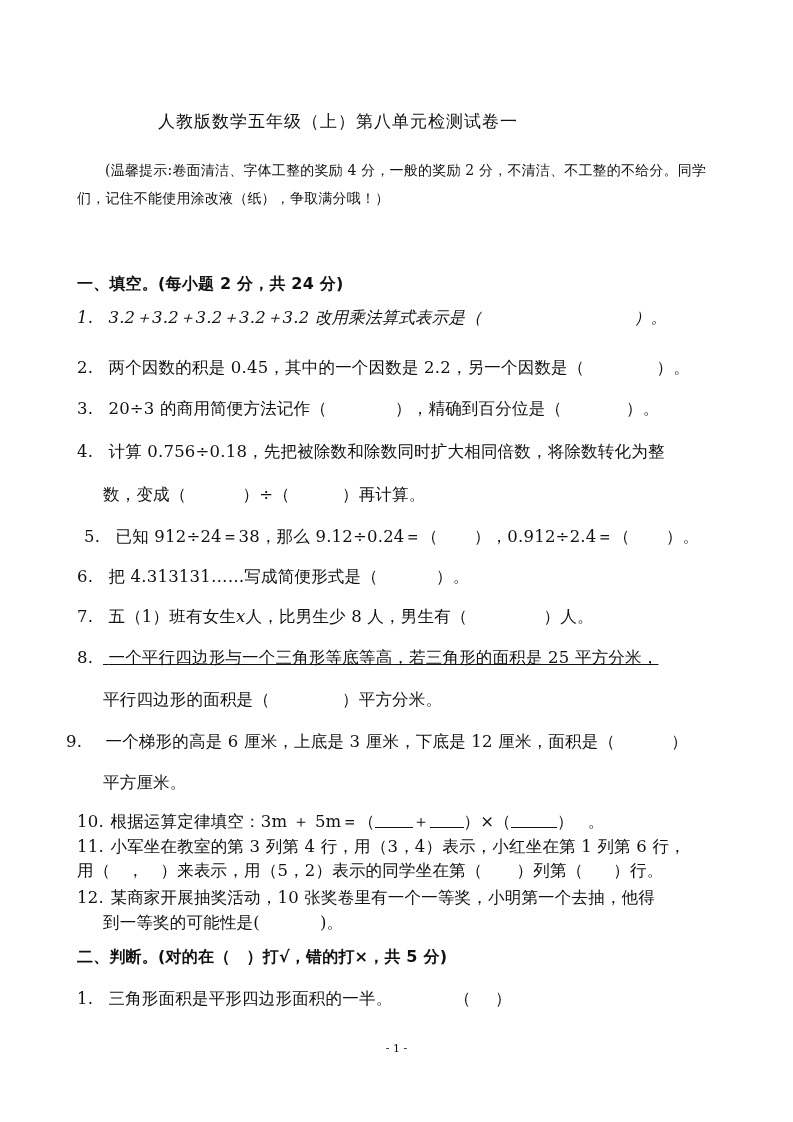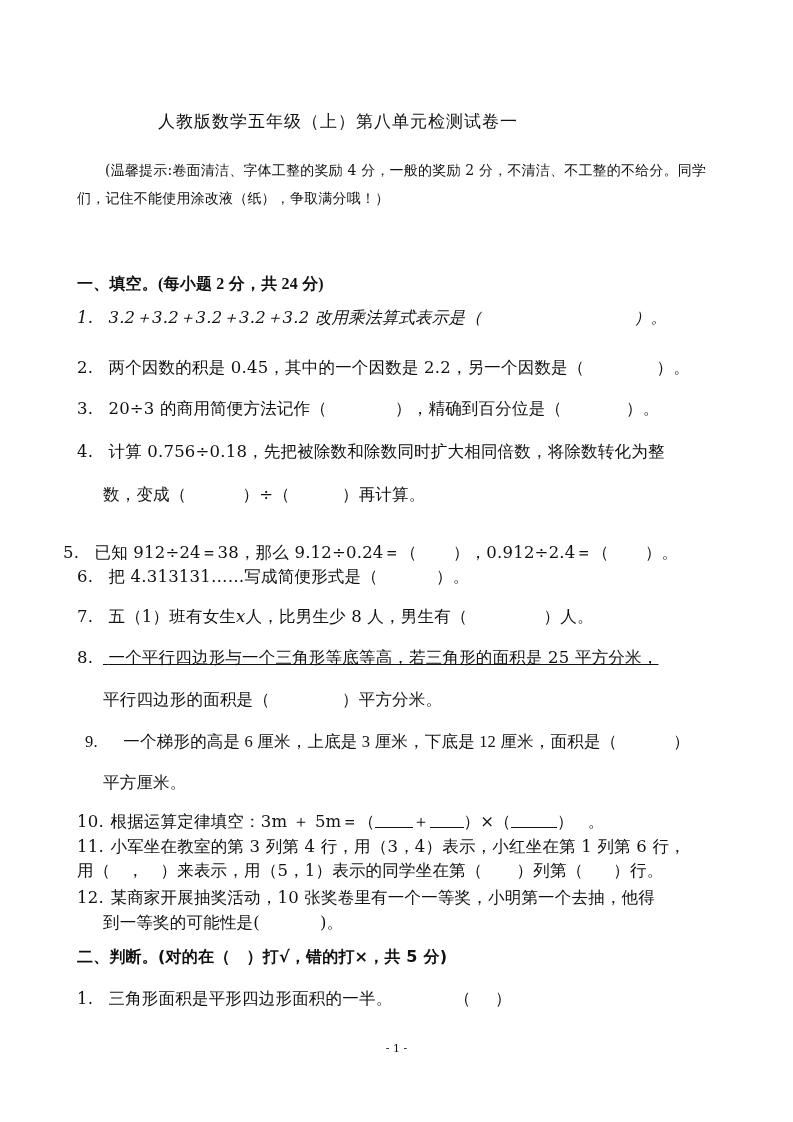--- a/index.html
+++ b/index.html
@@ -35,21 +35,21 @@
 </head>
 <body>
 
 <div>
 
   <div class="title">人教版数学五年级（上）第八单元检测试卷一</div>
 
   <div class="line tip" style="left:105px; top:160px;">(温馨提示:卷面清洁、字体工整的奖励 4 分，一般的奖励 2 分，不清洁、不工整的不给分。同学</div>
   <div class="line tip" style="left:77px; top:188px;">们，记住不能使用涂改液（纸），争取满分哦！）</div>
 
-  <div class="line section" style="left:77px; top:273px;font-family:Liberation Serif, serif;">一、填空。(每小题 2 分，共 24 分)</div>
+  <div class="line section" style="left:77px; top:273px;">一、填空。(每小题 2 分，共 24 分)</div>
 
   <div class="line" style="left:77px; top:307px;font-style:italic;">
     <span class="num">1.</span>
     <span>3.2＋3.2＋3.2＋3.2＋3.2 改用乘法算式表示是（</span><span class="blank" style="width:152px;"></span><span>）。</span>
   </div>
 
   <div class="line" style="left:77px; top:357px;">
     <span class="num">2.</span>
     <span>两个因数的积是 0.45，其中的一个因数是 2.2，另一个因数是（</span><span class="blank" style="width:72px;"></span><span>）。</span>
   </div>
@@ -60,21 +60,21 @@
   </div>
 
   <div class="line" style="left:77px; top:441px;">
     <span class="num">4.</span>
     <span>计算 0.756÷0.18，先把被除数和除数同时扩大相同倍数，将除数转化为整</span>
   </div>
   <div class="line" style="left:103px; top:484px;">
     <span>数，变成（</span><span class="blank" style="width:56px;"></span><span>）÷（</span><span class="blank" style="width:52px;"></span><span>）再计算。</span>
   </div>
 
-  <div class="line" style="left:63px; top:526px;margin-top:16px;">
+  <div class="line" style="left:84px; top:526px;">
     <span class="num">5.</span>
     <span>已知 912÷24＝38，那么 9.12÷0.24＝（</span><span class="blank" style="width:36px;"></span><span>），0.912÷2.4＝（</span><span class="blank" style="width:36px;"></span><span>）。</span>
   </div>
 
   <div class="line" style="left:77px; top:566px;">
     <span class="num">6.</span>
     <span>把 4.313131……写成简便形式是（</span><span class="blank" style="width:58px;"></span><span>）。</span>
   </div>
 
   <div class="line" style="left:77px; top:606px;">
@@ -83,39 +83,39 @@
   </div>
 
   <div class="line" style="left:77px; top:647px;text-decoration:underline;">
     <span class="num">8.</span>
     <span>一个平行四边形与一个三角形等底等高，若三角形的面积是 25 平方分米，</span>
   </div>
   <div class="line" style="left:103px; top:689px;">
     <span>平行四边形的面积是（</span><span class="blank" style="width:72px;"></span><span>）平方分米。</span>
   </div>
 
-  <div class="line" style="left:85px; top:731px;font-family:Liberation Serif, serif;">
+  <div class="line" style="left:66px; top:731px;">
     <span class="num" style="min-width:34px;">9.</span>
     <span>一个梯形的高是 6 厘米，上底是 3 厘米，下底是 12 厘米，面积是（</span><span class="blank" style="width:56px;"></span><span>）</span>
   </div>
   <div class="line" style="left:103px; top:772px;">
     <span>平方厘米。</span>
   </div>
 
   <div class="line" style="left:77px; top:811px;">
     <span class="num wide">10.</span>
     <span>根据运算定律填空：3m ＋ 5m＝（</span><span class="u" style="width:38px;"></span><span>＋</span><span class="u" style="width:34px;"></span><span>）×（</span><span class="u" style="width:46px;"></span><span>）</span><span style="margin-left:14px;">。</span>
   </div>
 
   <div class="line" style="left:77px; top:836px;">
     <span class="num wide">11.</span>
     <span>小军坐在教室的第 3 列第 4 行，用（3，4）表示，小红坐在第 1 列第 6 行，</span>
   </div>
   <div class="line" style="left:77px; top:860px;">
-    <span>用（　，　）来表示，用（5，1）表示的同学坐在第（</span><span class="blank" style="width:34px;"></span><span>）列第（</span><span class="blank" style="width:30px;"></span><span>）行。</span>
+    <span>用（　，　）来表示，用（5，2）表示的同学坐在第（</span><span class="blank" style="width:34px;"></span><span>）列第（</span><span class="blank" style="width:30px;"></span><span>）行。</span>
   </div>
 
   <div class="line" style="left:77px; top:887px;">
     <span class="num wide">12.</span>
     <span>某商家开展抽奖活动，10 张奖卷里有一个一等奖，小明第一个去抽，他得</span>
   </div>
   <div class="line" style="left:103px; top:912px;">
     <span>到一等奖的可能性是(</span><span class="blank" style="width:60px;"></span><span>)。</span>
   </div>
 

